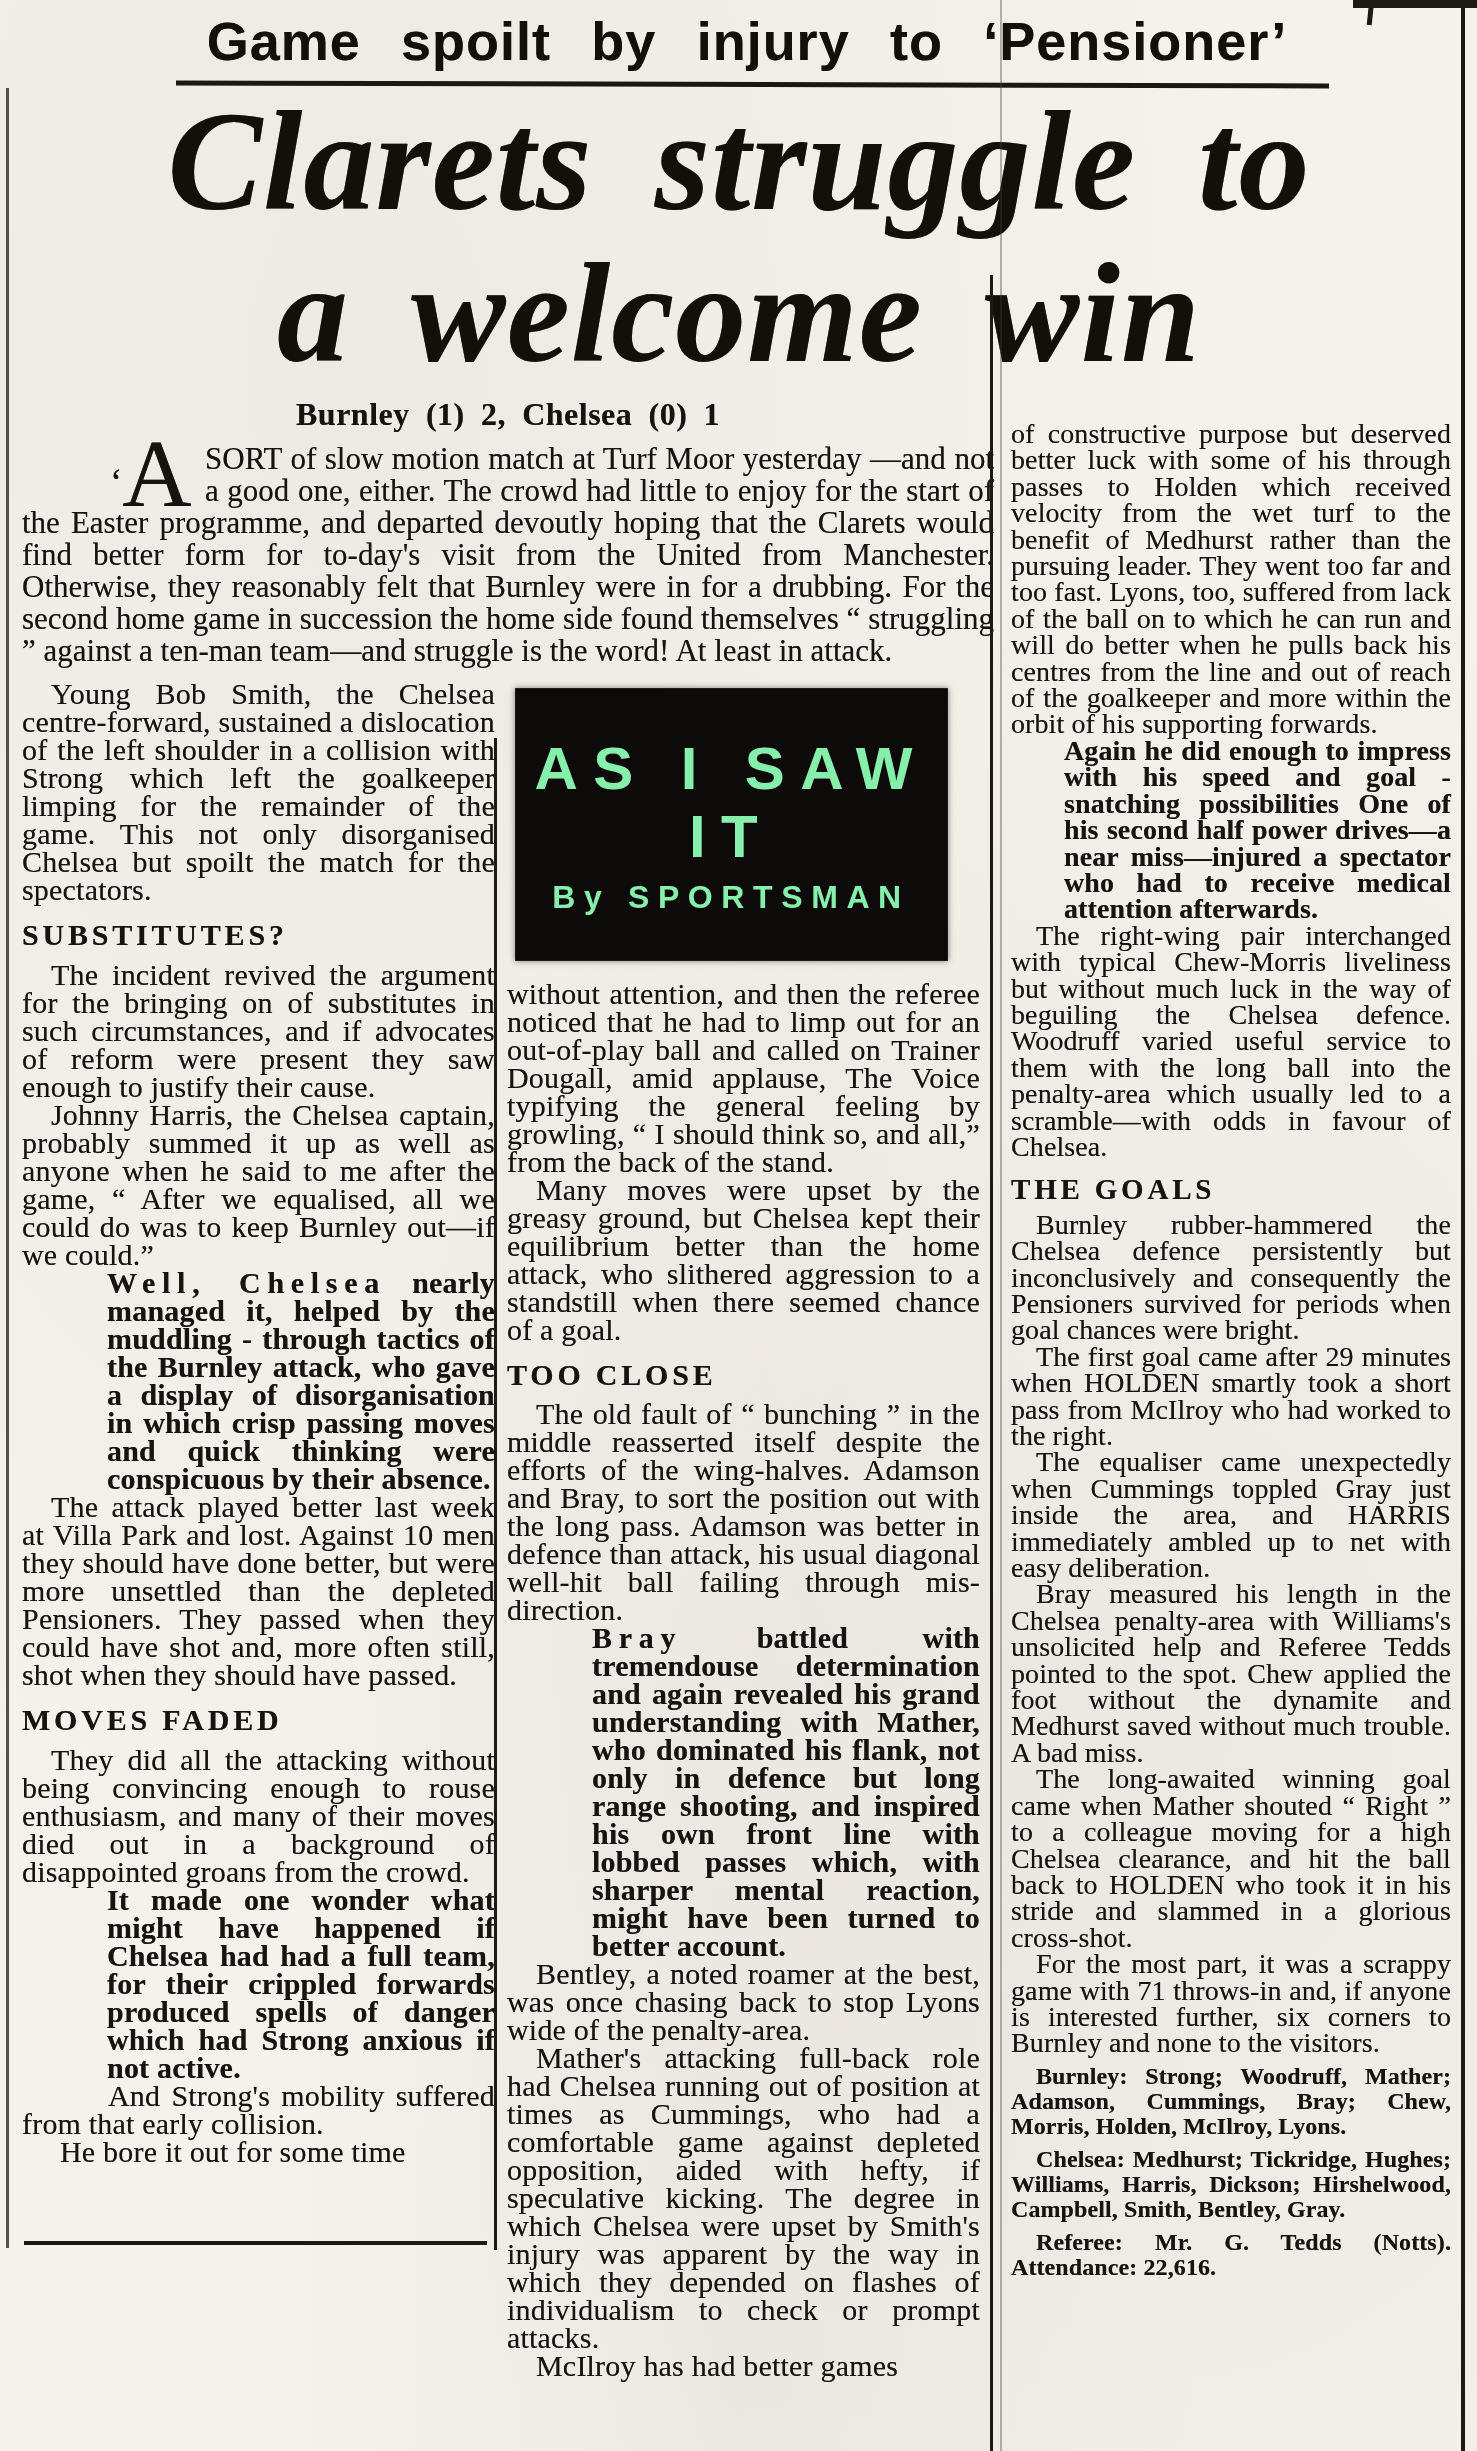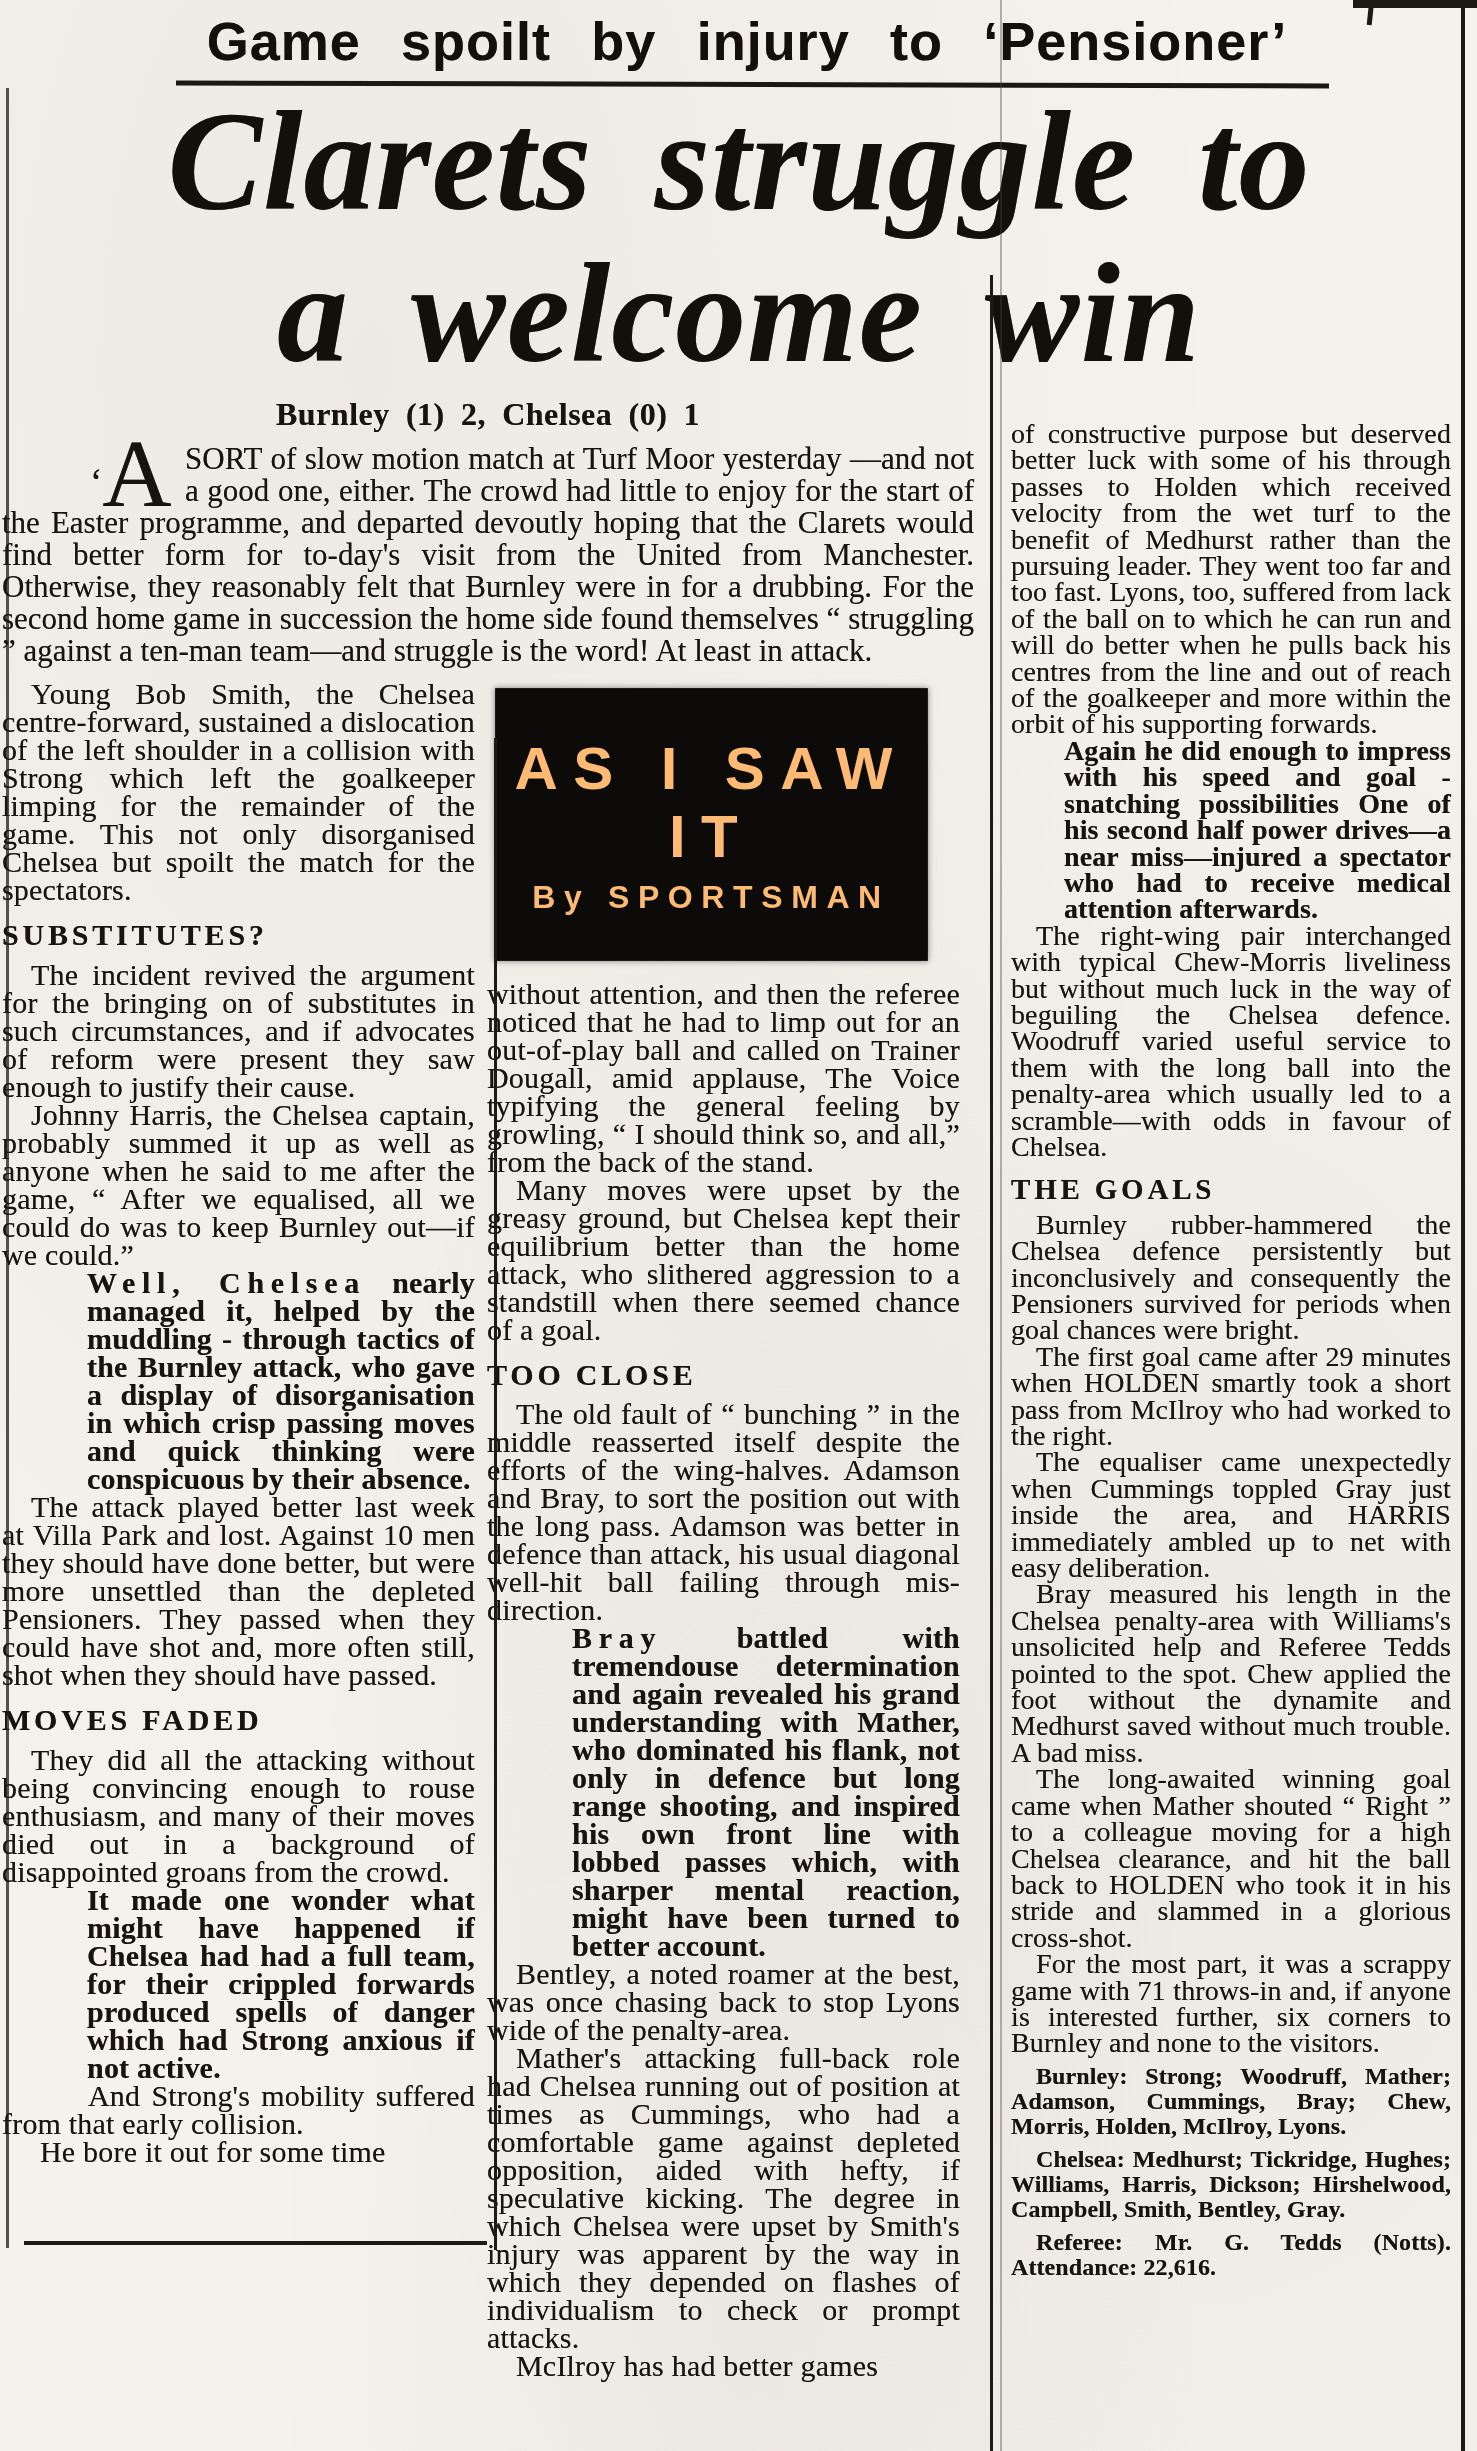--- a/index.html
+++ b/index.html
@@ -30,21 +30,21 @@
     position:absolute;top:82px;left:176px;width:1153px;height:4.8px;
     background:#1b1812;transform:rotate(0.15deg);
   }
   .headline{
     position:absolute;top:85px;left:0;width:100%;
     text-align:center;font-weight:bold;font-style:italic;
     font-size:142px;line-height:152px;letter-spacing:1px;word-spacing:0.18em;
     color:#121008;
   }
   
-  .group{position:absolute;left:2px;top:396px;width:972px;}
+  .group{position:absolute;left:22px;top:396px;width:972px;}
   .scoreline{
     text-align:center;font-size:32px;font-weight:bold;
     letter-spacing:0.5px;word-spacing:7.7px;margin:0 0 9.6px 0;
   }
   .lead{font-size:31px;line-height:32px;text-align:justify;margin:0;}
   .dc-wrap{float:left;height:56px;padding:3.8px 13.4px 0 88px;}
   .dc-mark{font-size:37px;vertical-align:super;line-height:29px;}
   .dropcap{font-size:96px;line-height:56px;}
   .cols{display:flex;gap:12px;margin-top:13.4px;}
   .col{width:473px;font-size:30px;line-height:28px;text-align:justify;letter-spacing:0.2px;}
@@ -55,21 +55,21 @@
     margin:17.3px 0 11.5px 0;text-indent:0;
   }
   .bold-inset{font-weight:bold;margin-left:85px !important;text-indent:0 !important;}
   .bold-inset-sm{font-weight:bold;margin-left:53px !important;text-indent:0 !important;}
   .spread{letter-spacing:6.7px;}
   .indent-lg{text-indent:86px !important;}
   .indent-md{text-indent:38px !important;}
   
   .saw-box{
     margin:9.6px 0 21px 9.6px;width:429px;height:269px;
-    background:#0c0b0a;color:#fdba74;
+    background:#0c0b0a;color:#86efac;
     box-shadow:0 0 0 1.9px #0c0b0a, 0 0 5.8px 1.9px rgba(20,18,15,0.5);
     display:flex;flex-direction:column;justify-content:center;align-items:center;
     font-family:"Liberation Sans", sans-serif;font-weight:bold;text-align:right;
     text-shadow:none;
   }
   .saw-l1{font-size:60px;letter-spacing:15.4px;line-height:63px;}
   .saw-l2{font-size:60px;letter-spacing:15.4px;line-height:63px;margin-top:5.8px;}
   .saw-by{font-size:32px;letter-spacing:8.6px;margin-top:15px;}
   
   .right-col{

